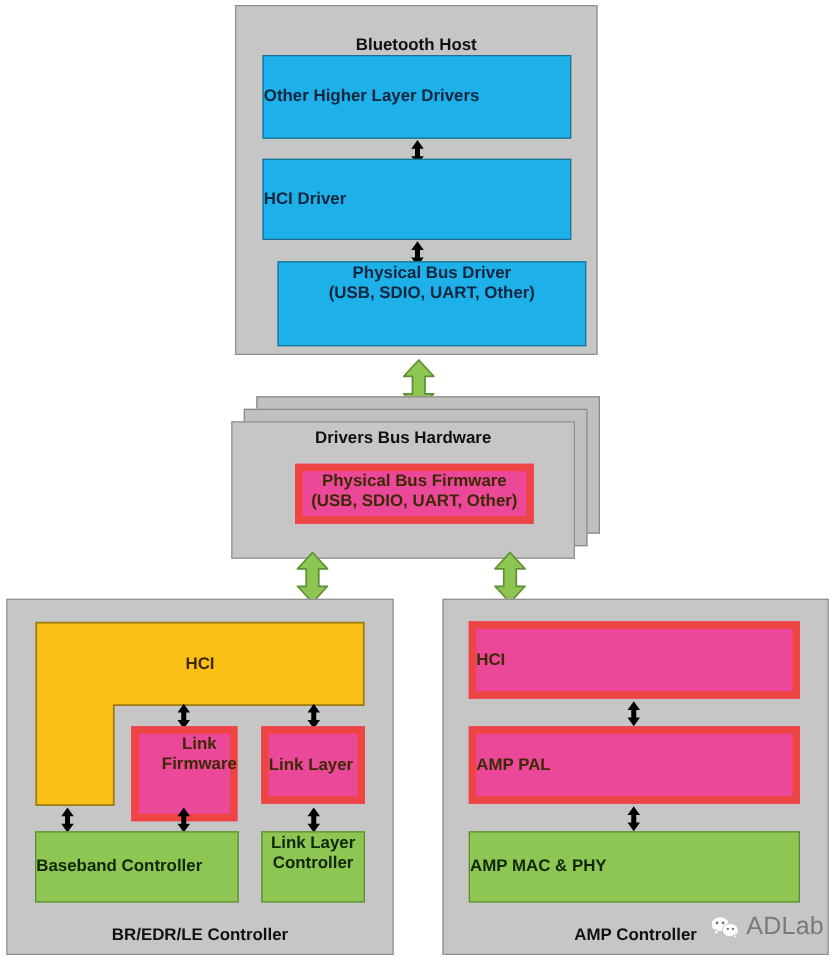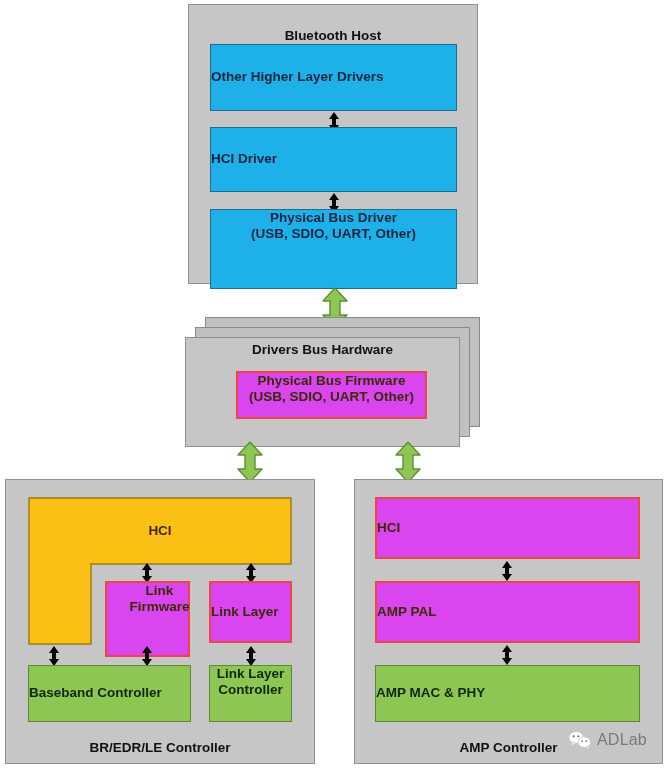--- a/index.html
+++ b/index.html
@@ -39,22 +39,22 @@
   
   .blue {
     background: #1eb0e8;
     border: 1px solid #1a6f93;
     color: #10263f;
     font-size: 13.5px;
     font-weight: 600;
   }
   
   .orange {
-    background: #d946ef;
-    border: 2px solid #ef4444;
+    background: #ec4899;
+    border: 6px solid #ef4444;
     color: #3d2a05;
     font-size: 13.5px;
     font-weight: 600;
   }
   
   .green {
     background: #8dc653;
     border: 1px solid #5c8a32;
     color: #10270a;
     font-size: 13.5px;
@@ -93,21 +93,21 @@
   .watermark {
     position: absolute;
     display: flex;
     align-items: center;
     gap: 5px;
     color: #7d7d7d;
     font-size: 15px;
   }
   .wm-text {
     color: #7a7a7a;
-    font-size: 16px;
+    font-size: 20px;
     letter-spacing: 0.2px;
   }
 </style>
 </head>
 <body>
 
 <div id="canvas">
 
   <div class="box panel" style="left:188px; top:4px; width:290px; height:280px;"></div>
   <div class="caption" style="left:188px; top:12px; width:290px;margin-top:16px;">Bluetooth Host</div>
@@ -121,21 +121,21 @@
   </svg>
 
   <div class="box blue" style="left:210px; top:127px; width:247px; height:65px;">
     <span>HCI Driver</span>
   </div>
 
   <svg class="blkarrow" style="left:327px; top:192px;" width="14" height="22" viewBox="0 0 14 22">
     <polygon points="7,1 12,8 9,8 9,14 12,14 7,21 2,14 5,14 5,8 2,8" fill="#000000"></polygon>
   </svg>
 
-  <div class="box blue" style="left:210px; top:209px; width:247px; height:80px; flex-direction:column;">
+  <div class="box blue" style="left:222px; top:209px; width:247px; height:68px; flex-direction:column;">
     <span>Physical Bus Driver</span>
     <span>(USB, SDIO, UART, Other)</span>
   </div>
 
   <svg class="grnarrow" style="left:321px; top:287px;" width="28" height="42" viewBox="0 0 28 42">
     <polygon points="14,1 26,14 19,14 19,28 26,28 14,41 2,28 9,28 9,14 2,14" fill="#8dc653" stroke="#5f8f33" stroke-width="1.4" stroke-linejoin="round"></polygon>
   </svg>
 
   <div class="box panel-shadow" style="left:205px; top:317px; width:275px; height:110px;"></div>
 

